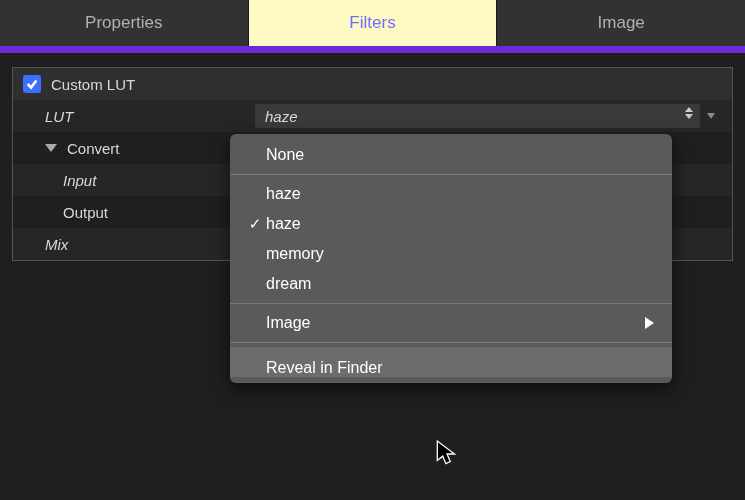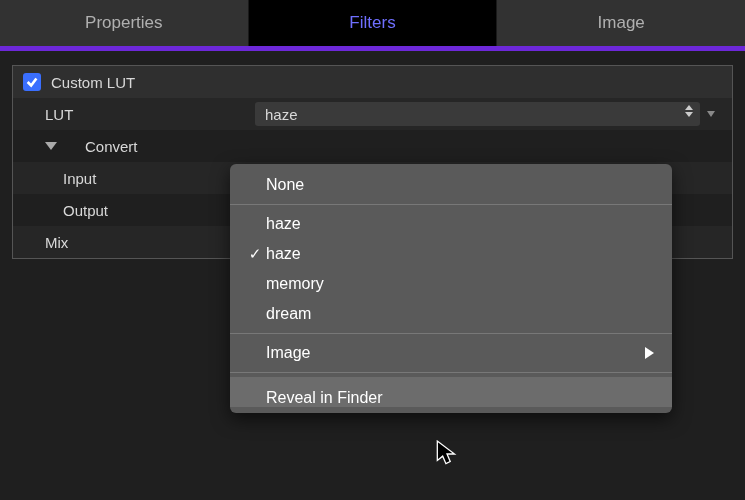--- a/index.html
+++ b/index.html
@@ -12,46 +12,46 @@
     --text-dim:#b0b0b0;
     --accent:#6f6fff;
     --checkbox-accent:#3a6fff;
     --menu-bg:#5a5a5a;
     --menu-highlight:#6c6c6c;
     --menu-sep:#787878;
   }
   html,body{margin:0;padding:0;background:var(--bg);font-family:-apple-system,"Helvetica Neue",Arial,sans-serif;font-size:15px;color:var(--text);}
   .stage{width:745px;height:500px;position:relative;background:var(--bg);overflow:hidden;}
   
-  .tabs{display:flex;height:46px;border-bottom:5px solid #6d28d9;background:var(--bg3);}
+  .tabs{display:flex;height:46px;border-bottom:7px solid #6d28d9;background:var(--bg3);}
   .tab{flex:1;display:flex;align-items:center;justify-content:center;color:var(--text-dim);font-size:17px;border-right:1px solid #1a1a1a;cursor:default;user-select:none;}
   .tab:last-child{border-right:none;}
-  .tab.active{color:var(--accent);font-weight:500;background:#000000;}
+  .tab.active{color:var(--accent);font-weight:500;background:#fef9c3;}
   
   .panel{margin:14px 12px 0 12px;border:1px solid #555;background:var(--bg);}
   .row{display:flex;align-items:center;height:32px;padding:0 10px;gap:10px;font-size:15px;}
-  .row.alt{background:var(--row-alt);}
+  .row.alt{background:var(--row-alt);font-style:italic;}
   .row.header{background:#2f2f2f;}
   .label-col{flex:0 0 200px;display:flex;align-items:center;gap:8px;}
   .indent1{padding-left:22px;}
   .indent2{padding-left:40px;align-items:center;}
   .checkbox{width:18px;height:18px;border-radius:3px;background:var(--checkbox-accent);display:flex;align-items:center;justify-content:center;}
   .checkbox svg{width:14px;height:14px;stroke:#fff;stroke-width:3;fill:none;}
   .disclosure{width:0;height:0;display:inline-block;}
   .tri-down{border-left:6px solid transparent;border-right:6px solid transparent;border-top:8px solid #aaa;}
   .value-col{flex:1;display:flex;align-items:center;}
   .select{flex:1;height:24px;background:#3a3a3a;border-radius:3px;display:flex;align-items:center;padding:0 24px 0 10px;position:relative;color:var(--text);font-size:15px;}
   .select .updown{position:absolute;right:6px;top:3px;width:10px;display:flex;flex-direction:column;align-items:center;gap:2px;}
   .updown i{width:0;height:0;display:block;}
   .ar-up{border-left:4px solid transparent;border-right:4px solid transparent;border-bottom:5px solid #ccc;}
   .ar-down{border-left:4px solid transparent;border-right:4px solid transparent;border-top:5px solid #ccc;}
   .chev{width:22px;display:flex;align-items:center;justify-content:center;opacity:.6;}
   .chev i{width:0;height:0;border-left:4px solid transparent;border-right:4px solid transparent;border-top:6px solid #ccc;}
   
-  .menu{position:absolute;left:230px;top:164px;width:442px;background:var(--menu-bg);border-radius:6px;box-shadow:0 6px 18px rgba(0,0,0,.6);padding:6px 0;color:#fff;font-size:16px;user-select:none;}
+  .menu{position:absolute;left:230px;top:134px;width:442px;background:var(--menu-bg);border-radius:6px;box-shadow:0 6px 18px rgba(0,0,0,.6);padding:6px 0;color:#fff;font-size:16px;user-select:none;}
   .menu .mitem{height:30px;display:flex;align-items:center;padding:0 18px 0 14px;position:relative;}
   .menu .check{width:22px;display:inline-flex;justify-content:center;font-size:15px;}
   .menu .mlabel{flex:1;}
   .menu .sub-arrow{width:0;height:0;border-top:6px solid transparent;border-bottom:6px solid transparent;border-left:9px solid #fff;}
   .menu .sep{height:1px;margin:4px 0;background:var(--menu-sep);}
   .menu .highlight{background:var(--menu-highlight);align-items:flex-end;}
   
   .cursor{position:absolute;left:436px;top:440px;pointer-events:none;}
   .cursor svg{width:22px;height:28px;}
 </style>
@@ -89,21 +89,21 @@
               <i class="ar-down"></i>
             </span>
         </div>
         <span class="chev">
             <i></i>
           </span>
       </div>
     </div>
 
     <div class="row">
-      <div class="label-col indent1" style="gap:28px;">
+      <div class="label-col indent1" style="gap:10px;">
         <span class="disclosure tri-down"></span>
         <span>Convert</span>
       </div>
     </div>
 
     <div class="row alt">
       <div class="label-col indent2">
           <span>Input</span>
         </div>
     </div>

